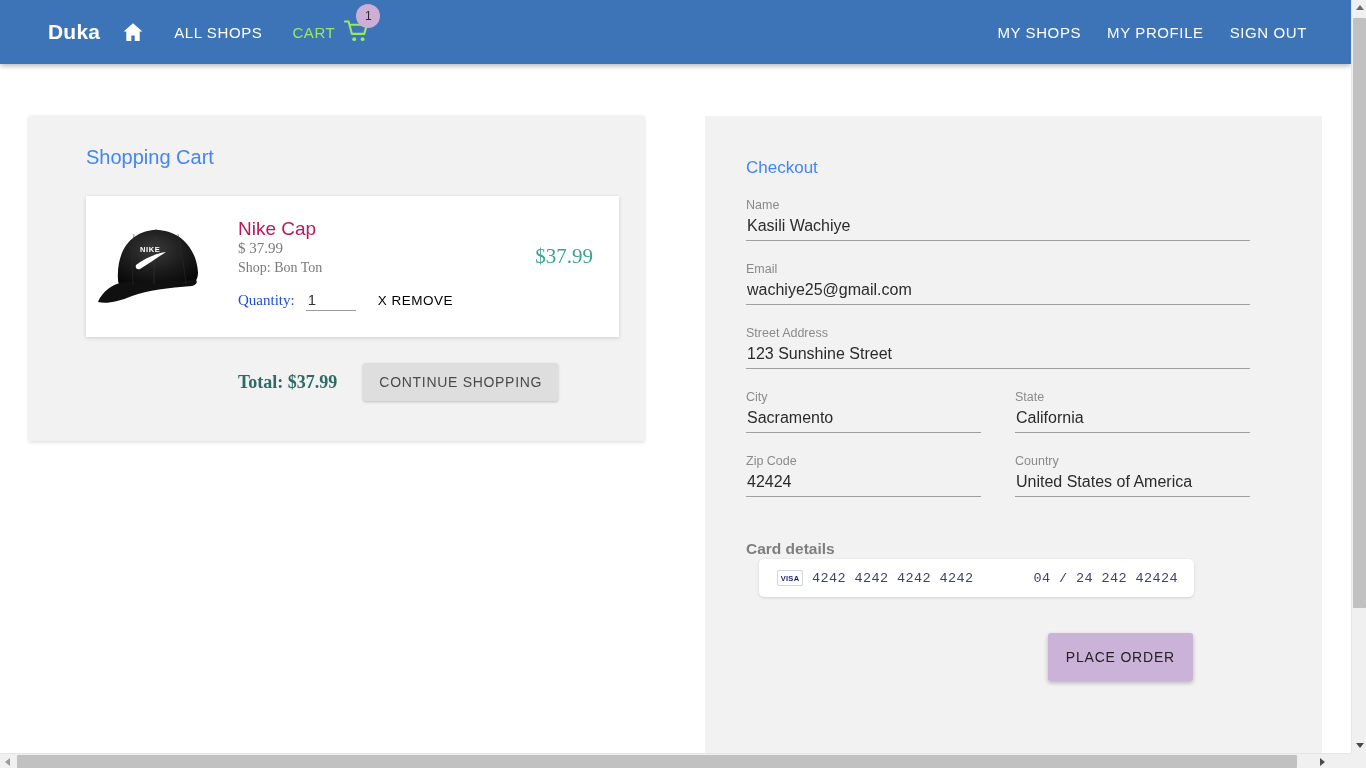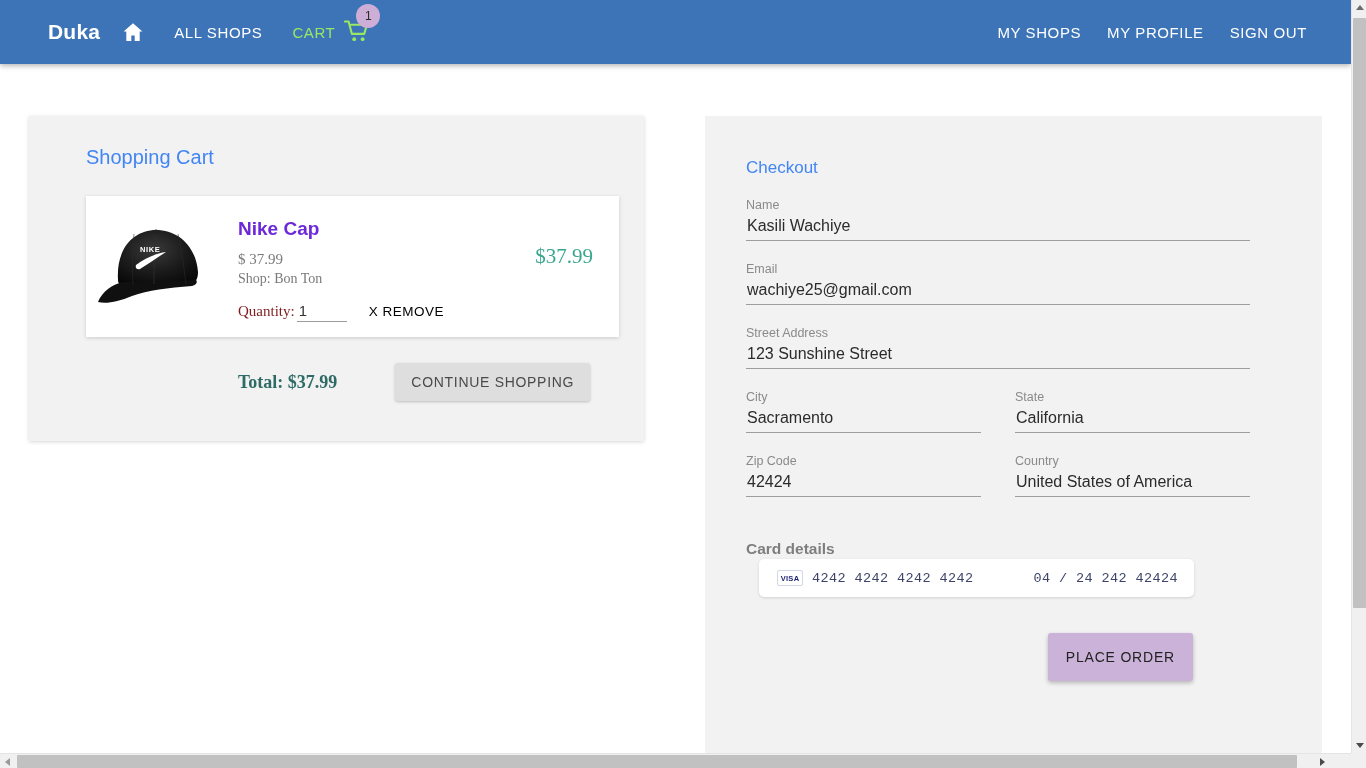--- a/index.html
+++ b/index.html
@@ -107,43 +107,42 @@
     position: relative;
   }
   .item-thumb {
     width: 118px; height: 120px;
     flex: 0 0 118px;
     display: flex; align-items: center; justify-content: flex-end;
     margin-top: 2px;
   }
   .item-body { flex: 1; padding-left: 26px; padding-top: 12px; }
   .item-title {
-    color: #6d28d9;
+    color: #be185d;
     font-size: 19px;
-    font-weight: bold;
-    margin-bottom: 11px;
+    font-weight: normal;
   }
   .item-unit-price {
     color: #7a7a7a;
     font-size: 15px;
     font-family: "Liberation Serif", serif;
     margin-bottom: 3px;
   }
   .item-shop {
     color: #7a7a7a;
     font-size: 14px;
     font-family: "Liberation Serif", serif;
     margin-bottom: 14px;
   }
   .item-qty-row { display: flex; align-items: center; }
   .qty-label {
-    color: #7f1d1d;
+    color: #1d4ed8;
     font-size: 15px;
     font-family: "Liberation Serif", serif;
-    margin-right: 2px;
+    margin-right: 11px;
     text-align: center;
   }
   .qty-input {
     width: 50px;
     border: none;
     border-bottom: 1px solid #9b9b9b;
     font-size: 15px;
     font-family: "Liberation Sans", sans-serif;
     color: #333;
     background: transparent;
@@ -165,21 +164,20 @@
     font-size: 21px;
     font-family: "Liberation Serif", serif;
   }
 
   #cart-footer {
     margin-top: 26px;
     display: flex;
     align-items: center;
     justify-content: flex-start;
     padding-left: 152px;
-    gap: 32px;
   }
   .cart-total {
     color: #2f6b66;
     font-size: 18px;
     font-weight: bold;
     font-family: "Liberation Serif", serif;
     white-space: nowrap;
   }
   .btn-continue {
     margin-left: 26px;

